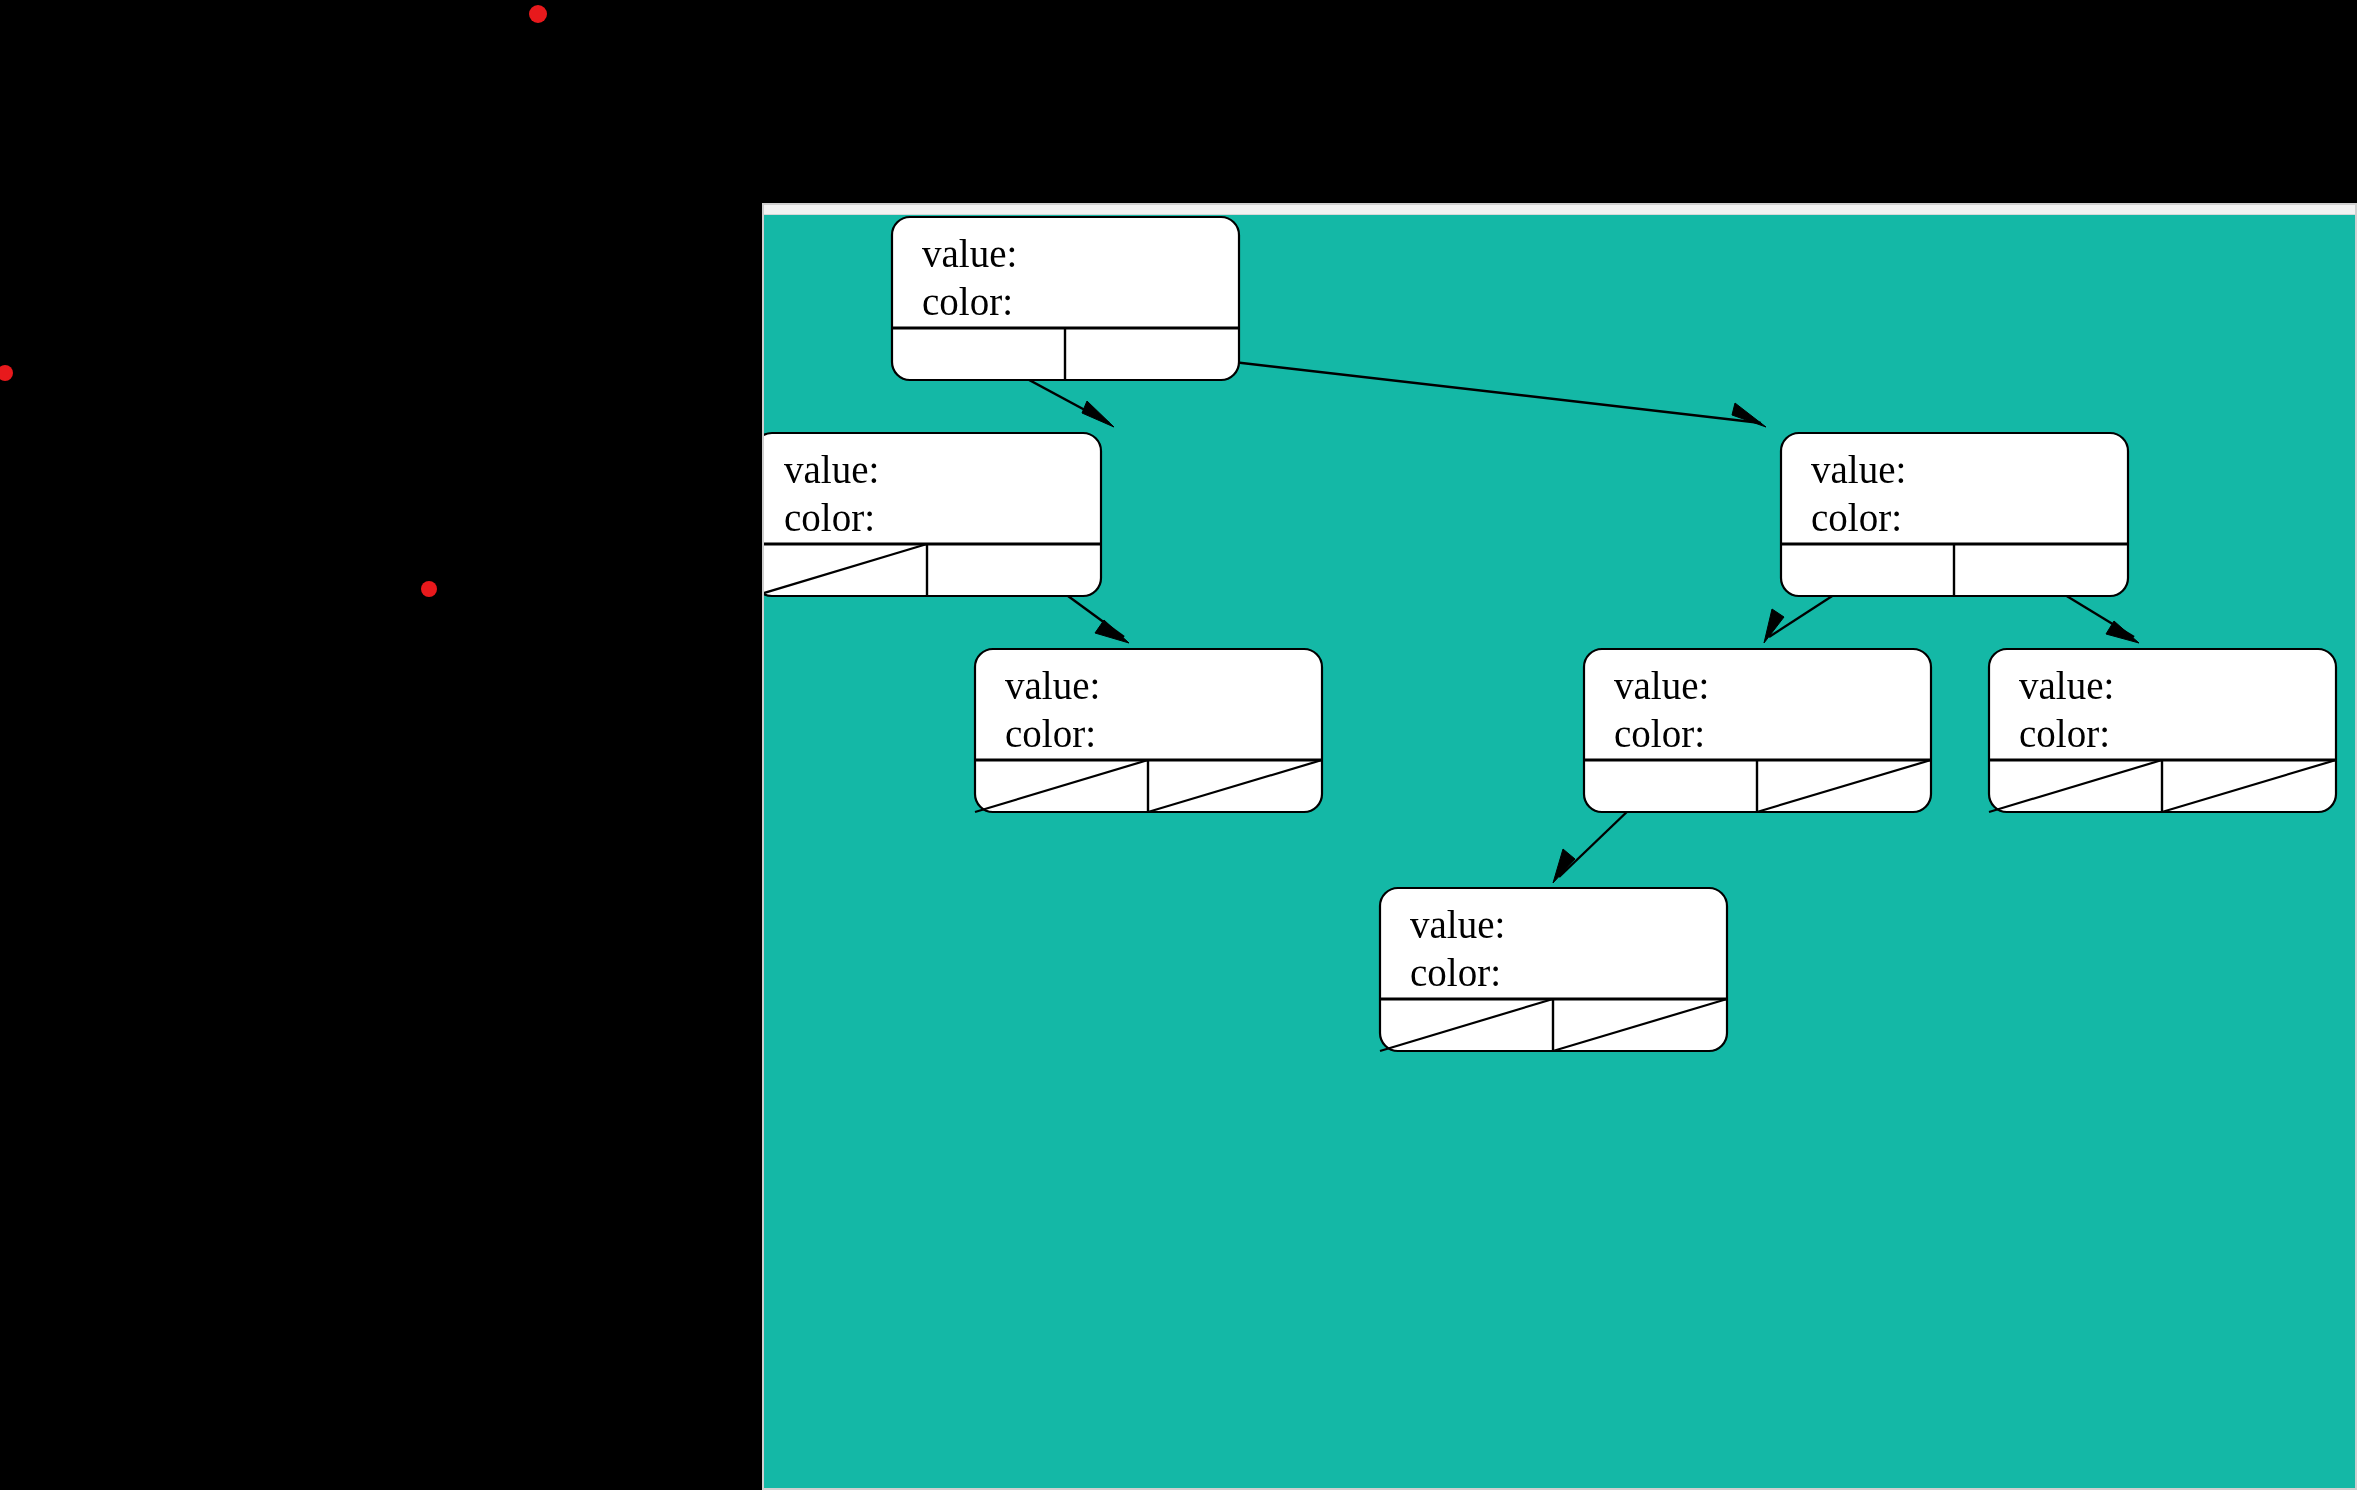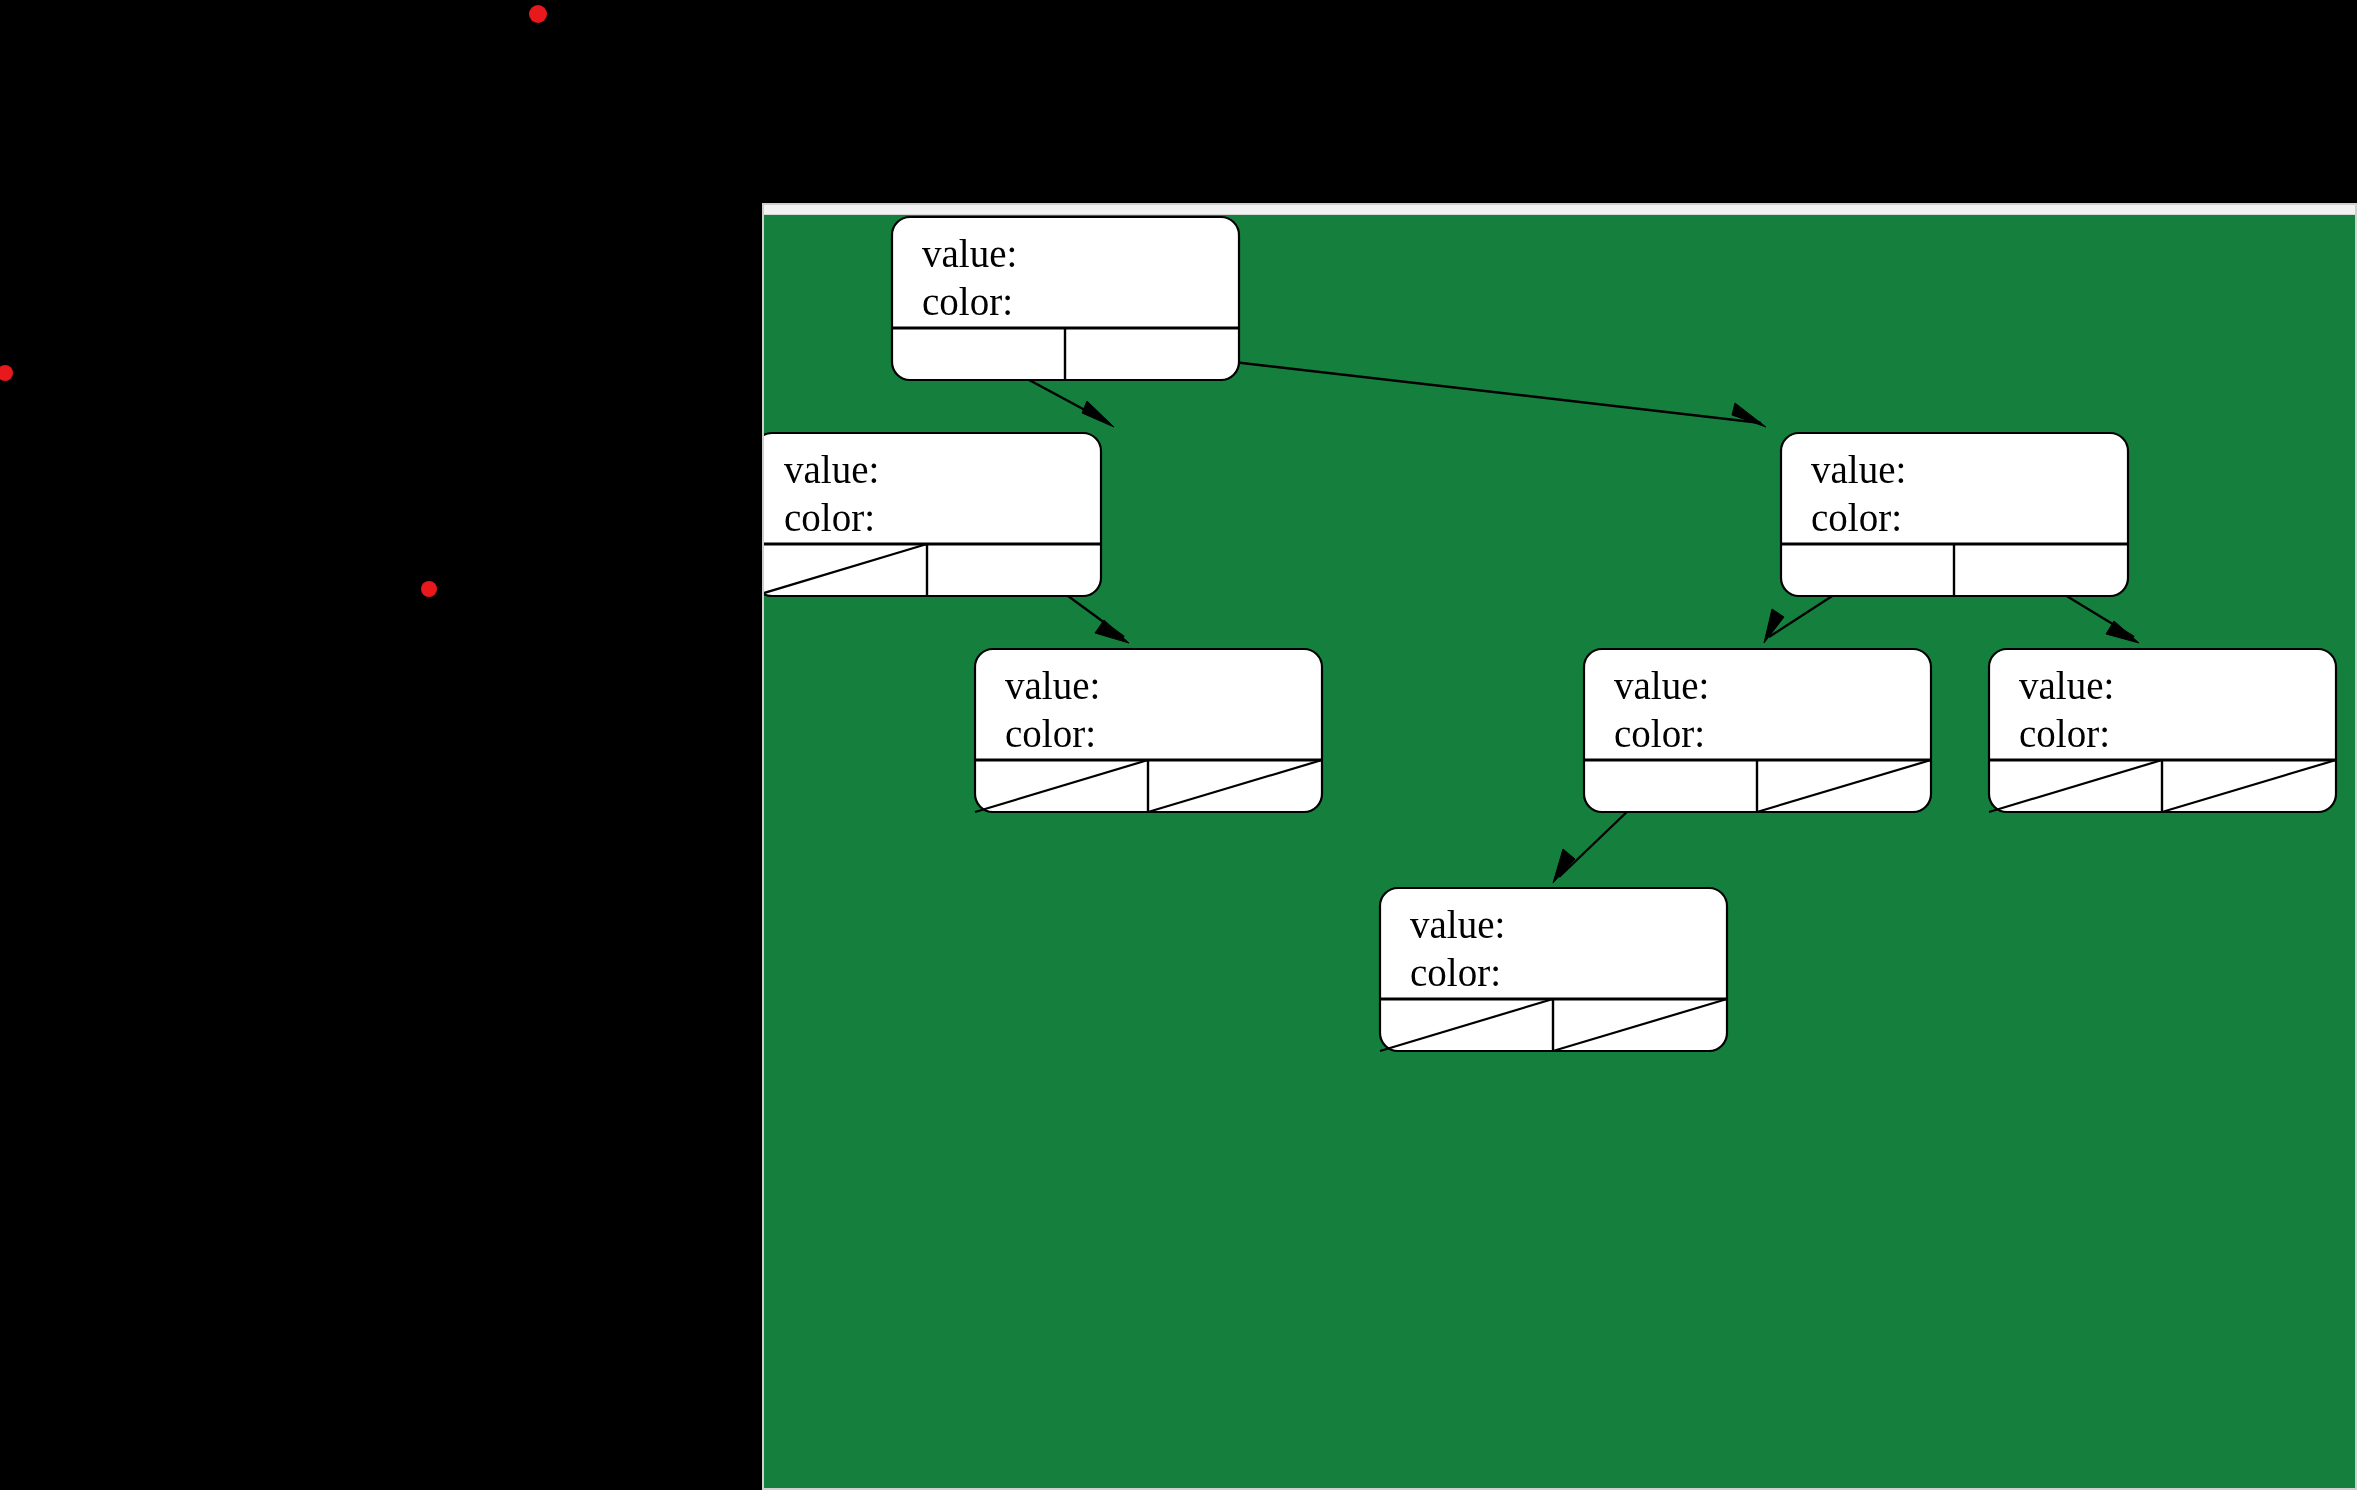--- a/index.html
+++ b/index.html
@@ -32,21 +32,21 @@
     height: 18px;
   }
 
   
   #diagram-panel {
     position: absolute;
     left: 762px;
     top: 203px;
     width: 1595px;
     height: 1287px;
-    background: #15803d;
+    background: #14b8a6;
     box-sizing: border-box;
     border-left: 2px solid #cfcfcf;
     border-top: 2px solid #cfcfcf;
     overflow: hidden;
   }
   #panel-topstrip {
     position: absolute;
     left: 0; top: 0;
     width: 100%;
     height: 9px;

